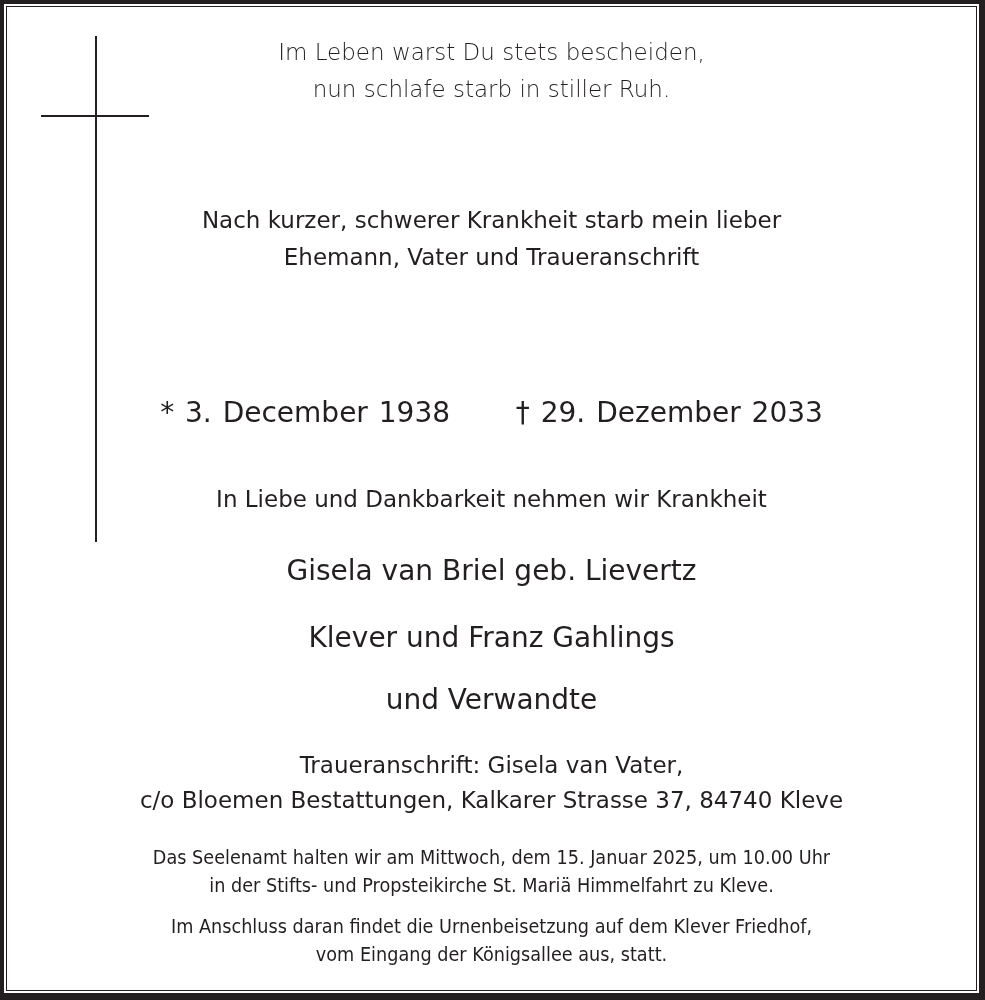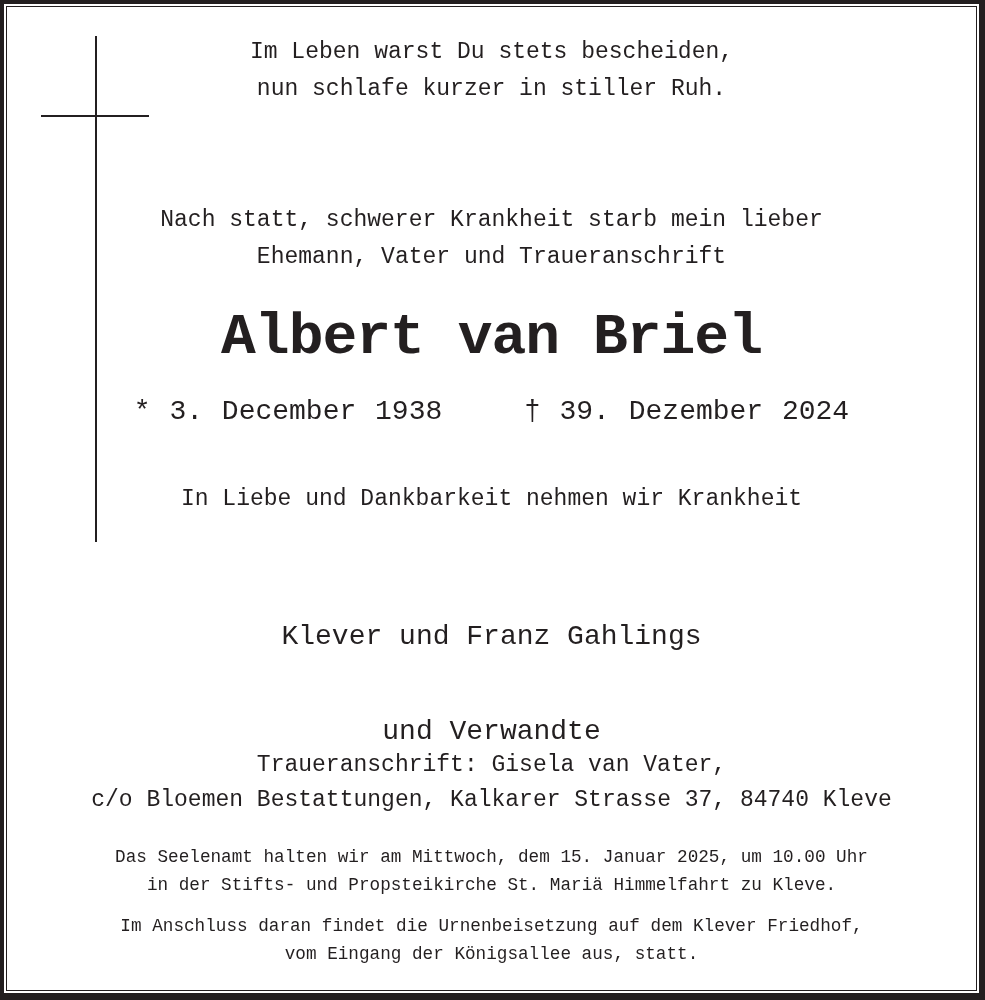--- a/index.html
+++ b/index.html
@@ -1,61 +1,61 @@
 <!DOCTYPE html>
 <html><head>
 <meta charset="utf-8">
 <style>
   html, body { margin:0; padding:0; background:#231f20; }
   body { width:985px; height:1000px; position:relative; overflow:hidden; font-family:"DejaVu Sans", sans-serif; color:#231f20; }
   .frame { position:absolute; left:4px; top:4px; right:6px; bottom:7px; background:#fff; }
-  .inner { position:absolute; left:2px; top:2px; right:2px; bottom:2px; border:1.5px solid #231f20; background:#fff;font-family:Liberation Mono, monospace; }
+  .inner { position:absolute; left:2px; top:2px; right:2px; bottom:2px; border:1.5px solid #231f20; background:#fff; }
   .cross-v { position:absolute; left:88px; top:29px; width:2px; height:506px; background:#231f20; }
   .cross-h { position:absolute; left:34px; top:108px; width:108px; height:2px; background:#231f20; }
   .t { position:absolute; left:0; width:100%; text-align:center; white-space:nowrap; }
   .poem { top:27px; font-size:23px; line-height:37px; font-weight:300; margin-left:0; }
   .intro { top:195px; font-size:23px; line-height:37px; }
   .name { top:298px; font-size:58px; font-weight:bold; letter-spacing:-1px; }
   .dates { top:389px; font-size:28px; word-spacing:2px; }
   .dates span { display:inline-block; }
   .abschied { top:479px; font-size:23px; }
   .mourner { font-size:28px; }
-  .m1 { top:547px; } .m2 { top:614px; } .m3 { top:709px;text-align:center; }
+  .m1 { top:547px; } .m2 { top:614px; } .m3 { top:676px;text-align:center; }
   .addr { top:741px; font-size:23px; line-height:35px; }
   .service { top:836px; font-size:19px; line-height:28px; transform:scaleX(0.93); }
   .service2 { top:905px; font-size:19px; line-height:28px; transform:scaleX(0.93); }
 </style>
 </head>
 <body>
 
 <div class="frame">
   <div class="inner">
     <div class="cross-v"></div>
     <div class="cross-h"></div>
 
     <div class="t poem">
       <div>Im Leben warst Du stets bescheiden,</div>
-      <div>nun schlafe kurzer in stiller Ruh.</div>
+      <div>nun schlafe starb in stiller Ruh.</div>
     </div>
 
     <div class="t intro">
-      <div>Nach statt, schwerer Krankheit starb mein lieber</div>
+      <div>Nach kurzer, schwerer Krankheit starb mein lieber</div>
       <div>Ehemann, Vater und Traueranschrift</div>
     </div>
 
-    <div class="t name">Albert van Briel</div>
 
     <div class="t dates">
       <span>* 3. December 1938</span>
       <span style="display:inline-block;width:44px"></span>
-      <span>† 39. Dezember 2024</span>
+      <span>† 29. Dezember 2033</span>
     </div>
 
     <div class="t abschied">In Liebe und Dankbarkeit nehmen wir Krankheit</div>
 
+    <div class="t mourner m1">Gisela van Briel geb. Lievertz</div>
     <div class="t mourner m2">Klever und Franz Gahlings</div>
     <div class="t mourner m3">und Verwandte</div>
 
     <div class="t addr">
       <div>Traueranschrift: Gisela van Vater,</div>
       <div>c/o Bloemen Bestattungen, Kalkarer Strasse 37, 84740 Kleve</div>
     </div>
 
     <div class="t service">
       <div>Das Seelenamt halten wir am Mittwoch, dem 15. Januar 2025, um 10.00 Uhr</div>

